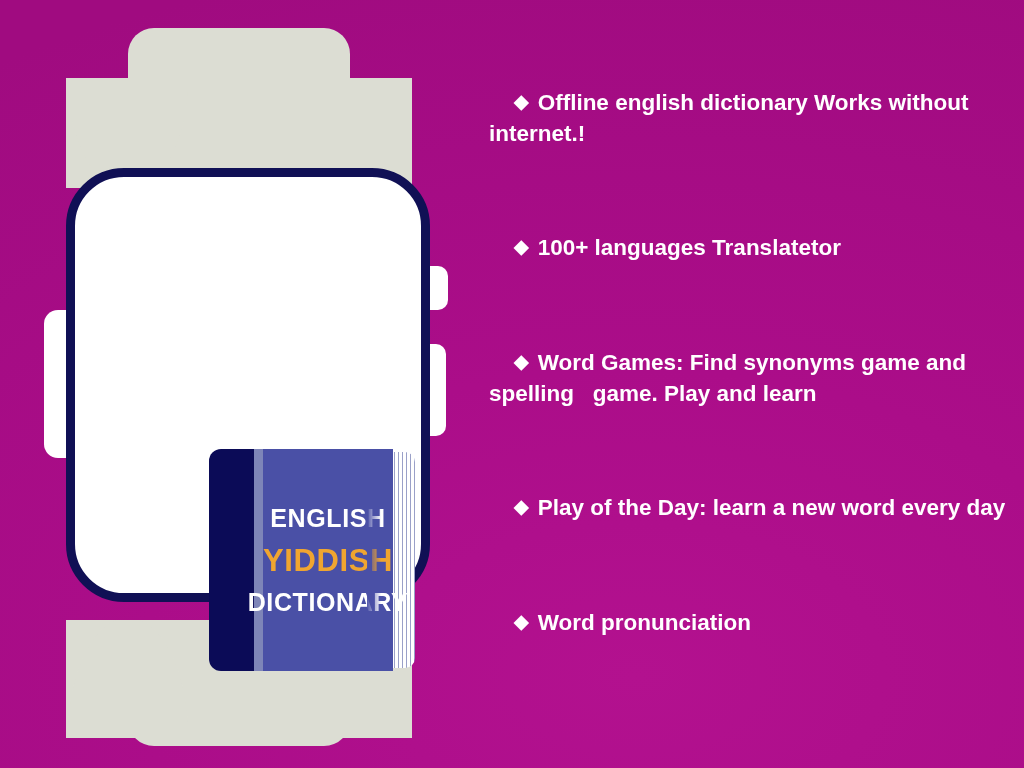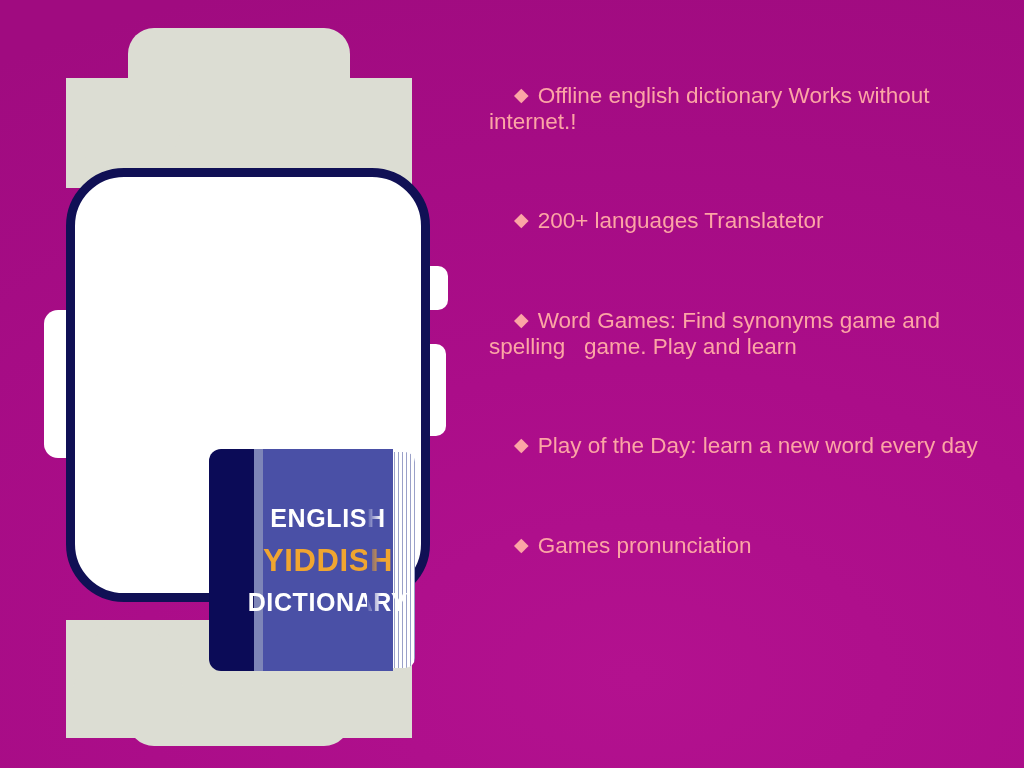--- a/index.html
+++ b/index.html
@@ -212,25 +212,25 @@
   #book-line-3 { color: #ffffff; font-size: 25px; }
 
   
   #features {
     position: absolute;
     left: 489px;
     top: 58px;
     width: 520px;
   }
   .feature {
-    color: #fca5a5;
+    color: #ffffff;
     font-size: 22.5px;
-    line-height: 25px;
+    line-height: 30px;
     margin-bottom: 24px;
-    font-weight: normal;
+    font-weight: bold;
     white-space: pre-wrap;
     text-rendering: optimizeLegibility;
   }
   .feature .bullet {
     margin-right: 9px;
     font-size: 19px;
     position: relative;
     top: -2px;
   }
 </style>
@@ -267,28 +267,28 @@
 </div>
 
 <div id="features">
 
   <div class="feature">
     <span class="bullet">◆</span><span>Offline english dictionary Works without internet.!</span>
   </div>
 
 
   <div class="feature">
-    <span class="bullet">◆</span><span>200+ languages Translatetor</span>
+    <span class="bullet">◆</span><span>100+ languages Translatetor</span>
   </div>
 
   <div class="feature">
     <span class="bullet">◆</span><span>Word Games: Find synonyms game and spelling   game. Play and learn</span>
   </div>
 
   <div class="feature">
     <span class="bullet">◆</span><span>Play of the Day: learn a new word every day</span>
   </div>
 
   <div class="feature">
-    <span class="bullet">◆</span><span>Games pronunciation</span>
+    <span class="bullet">◆</span><span>Word pronunciation</span>
   </div>
 
 </div>
 
 </body></html>

